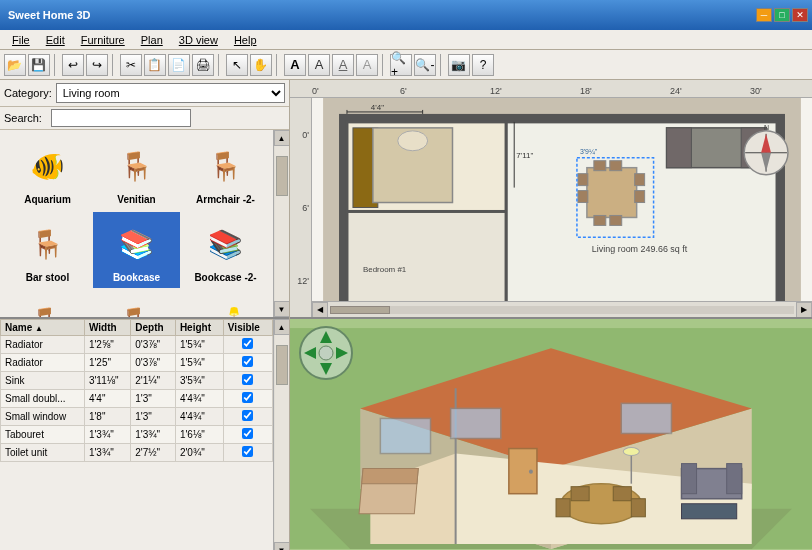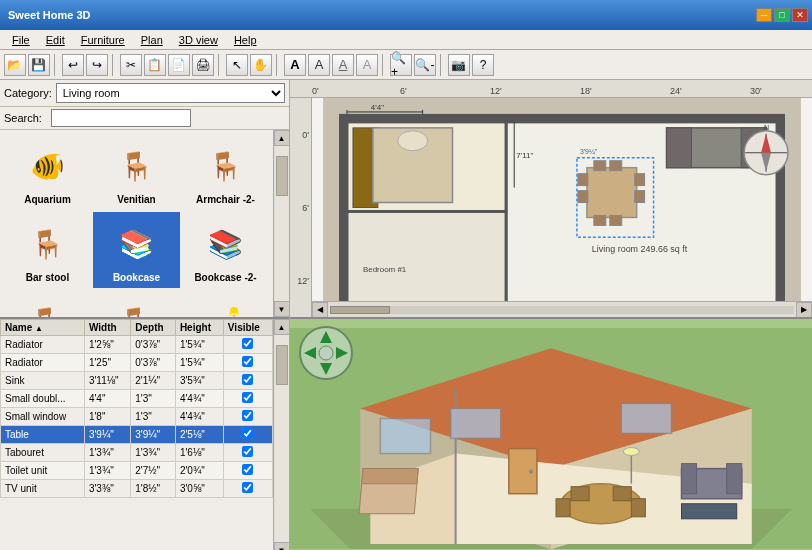--- a/index.html
+++ b/index.html
@@ -448,46 +448,32 @@
                   <td>4'4¾"</td>
                   <td style="text-align: center;"><input type="checkbox" checked="" style="width: 11px; height: 11px;"></td>
                 </tr>
                 <tr>
                   <td>Small window</td>
                   <td>1'8"</td>
                   <td>1'3"</td>
                   <td>4'4¾"</td>
                   <td style="text-align: center;"><input type="checkbox" checked="" style="width: 11px; height: 11px;"></td>
                 </tr>
-                <tr class="selected">
-                  <td>Table</td>
-                  <td>3'9¼"</td>
-                  <td>3'9¼"</td>
-                  <td>2'5⅛"</td>
-                  <td style="text-align: center;"><input type="checkbox" checked="" style="width: 11px; height: 11px;"></td>
-                </tr>
                 <tr>
                   <td>Tabouret</td>
                   <td>1'3¾"</td>
                   <td>1'3¾"</td>
                   <td>1'6⅛"</td>
                   <td style="text-align: center;"><input type="checkbox" checked="" style="width: 11px; height: 11px;"></td>
                 </tr>
                 <tr>
                   <td>Toilet unit</td>
                   <td>1'3¾"</td>
                   <td>2'7½"</td>
                   <td>2'0¾"</td>
-                  <td style="text-align: center;"><input type="checkbox" checked="" style="width: 11px; height: 11px;"></td>
-                </tr>
-                <tr>
-                  <td>TV unit</td>
-                  <td>3'3⅜"</td>
-                  <td>1'8½"</td>
-                  <td>3'0⅝"</td>
                   <td style="text-align: center;"><input type="checkbox" checked="" style="width: 11px; height: 11px;"></td>
                 </tr>
               </tbody>
           </table>
         </div>
         <div class="v-scroll">
           <div class="scroll-btn">▲</div>
           <div class="scroll-track">
             <div class="scroll-thumb"></div>
           </div>

